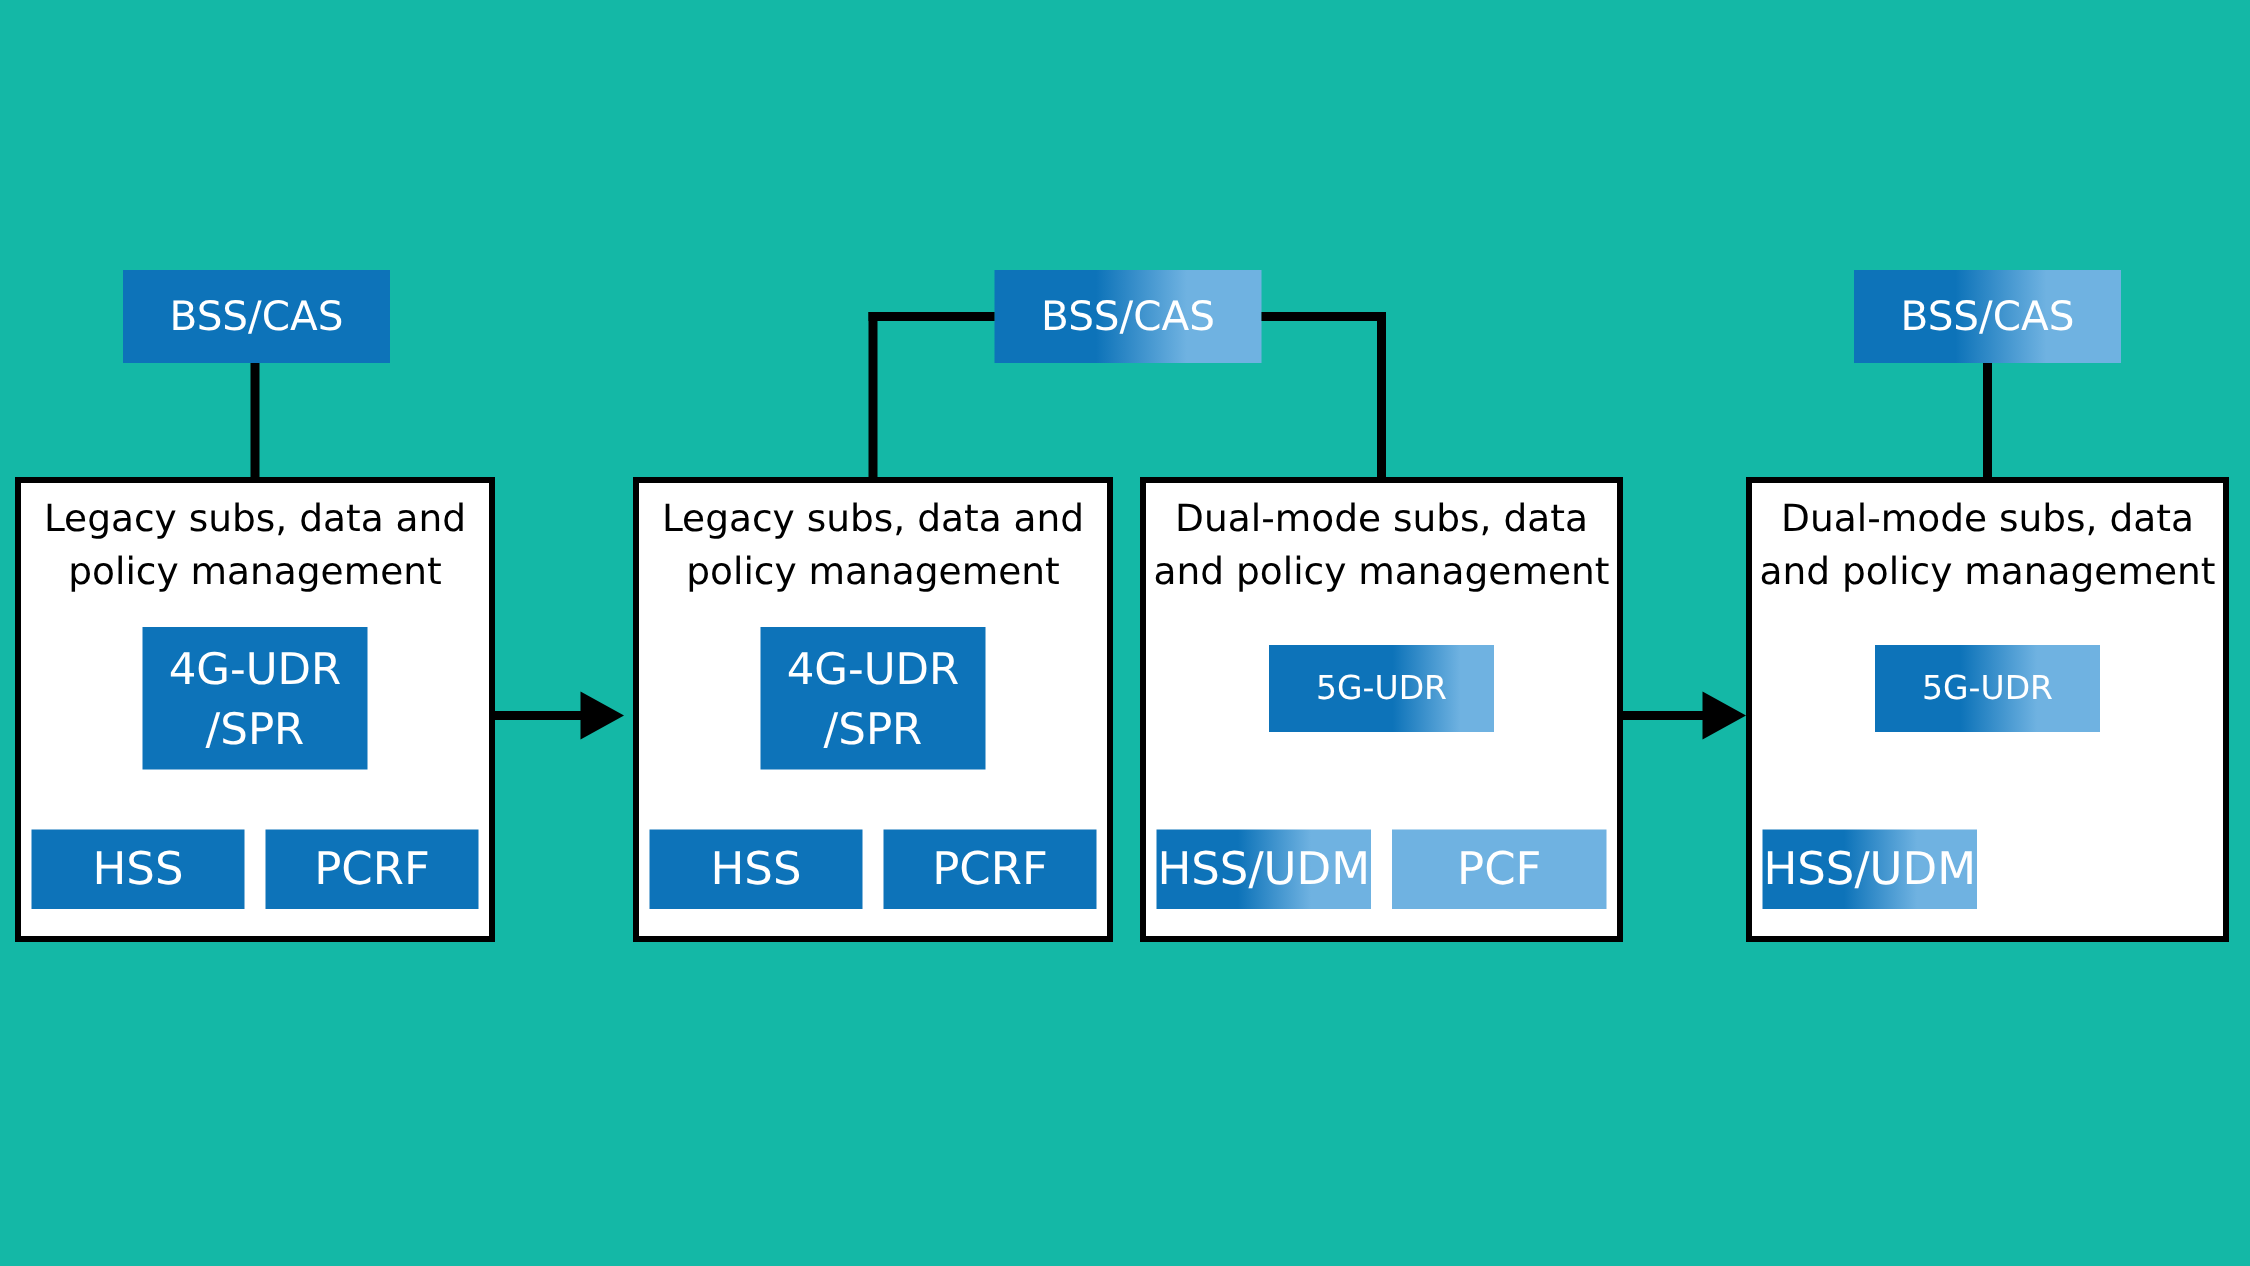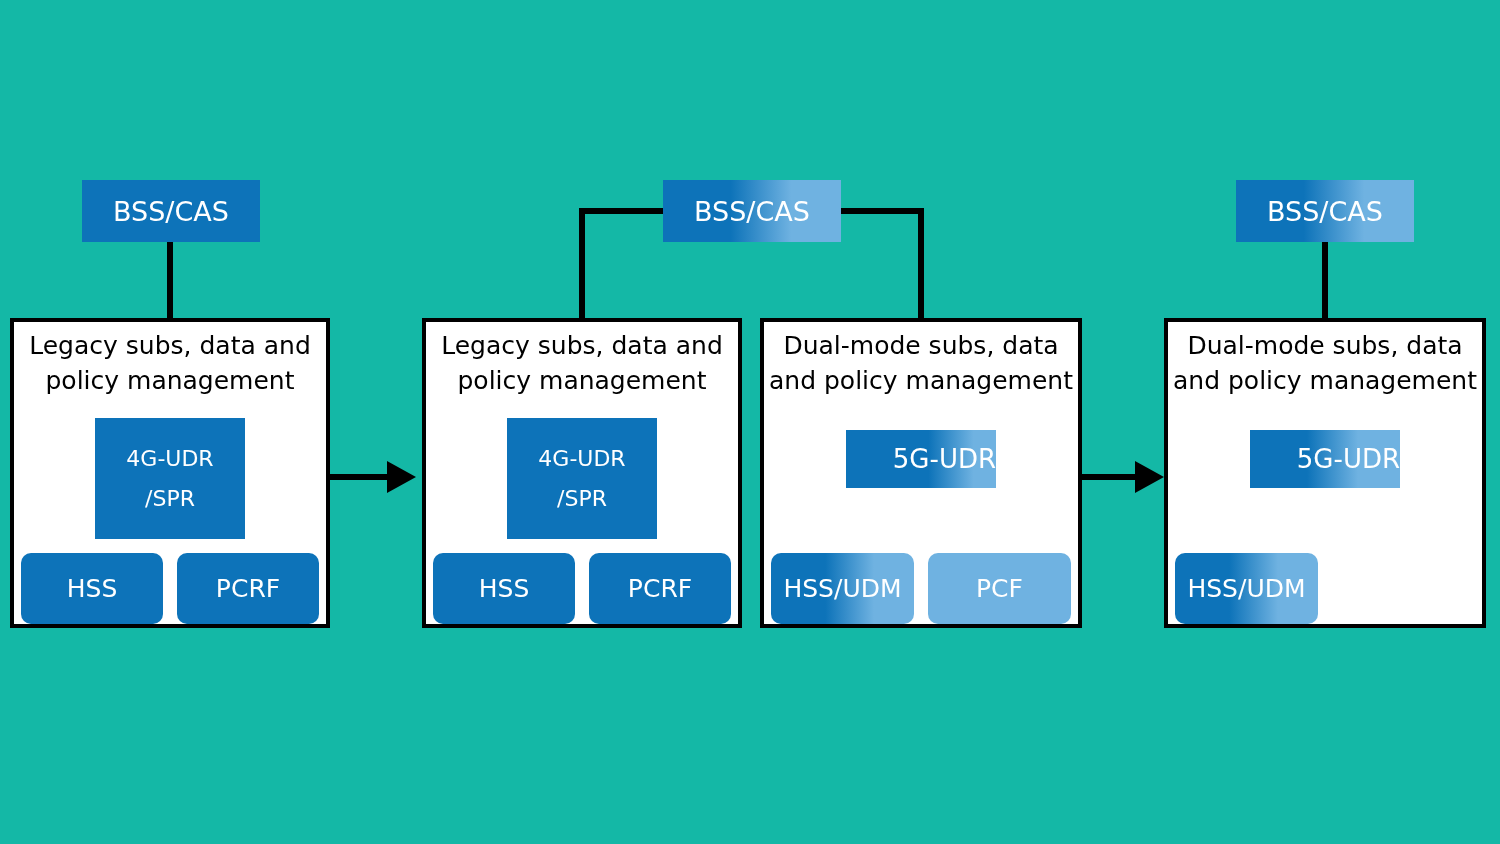--- a/index.html
+++ b/index.html
@@ -22,23 +22,23 @@
 
   
   .node {
     display: flex;
     align-items: center;
     justify-content: center;
     text-align: center;
     color: #ffffff;
   }
   .bss-box    { width: 178px; height: 62px; font-size: 27px; }
-  .udr-big    { width: 150px; height: 121px; font-size: 22px; line-height: 40px; }
-  .udr-small  { width: 150px; height: 58px; font-size: 26px; justify-content: flex-end; }
-  .leaf-node  { width: 142px; height: 71px; font-size: 25px; border-radius: 10px; }
+  .udr-big    { width: 150px; height: 95px; font-size: 29px; line-height: 40px; }
+  .udr-small  { width: 150px; height: 58px; font-size: 22px; }
+  .leaf-node  { width: 142px; height: 53px; font-size: 30px; }
 
   
   .panel {
     border: 4px solid #000000;
     background: #ffffff;
     width: 320px;
     height: 310px;
   }
   .panel-wide { width: 322px; }
   .panel-title {

